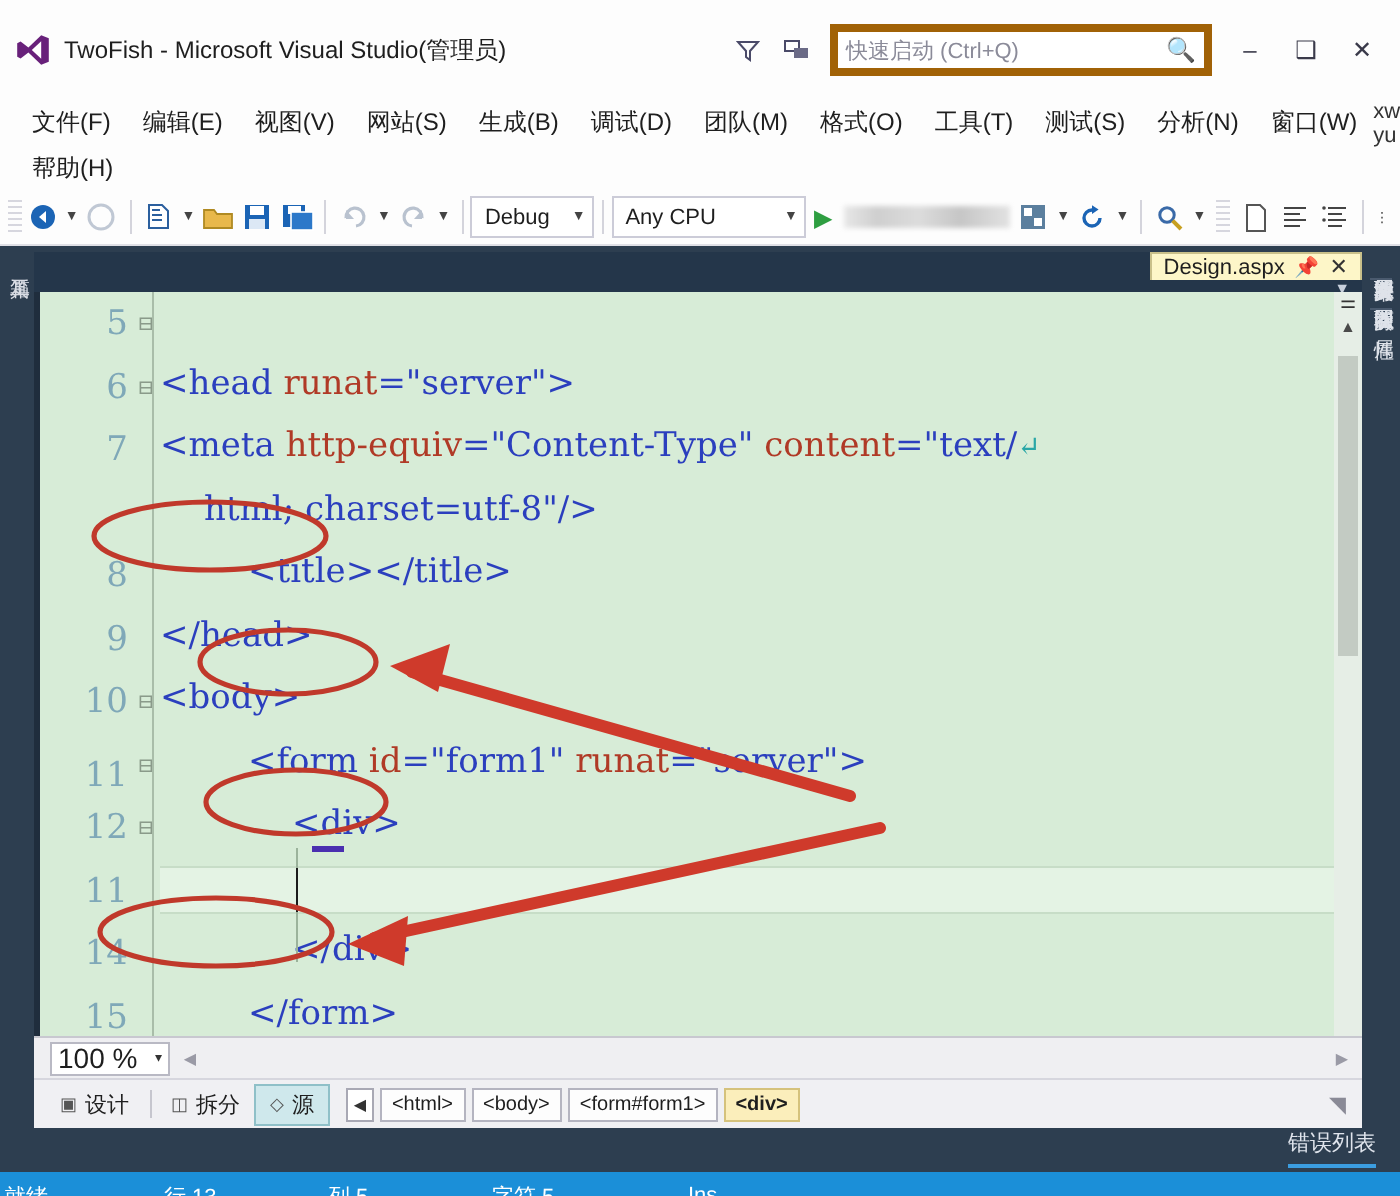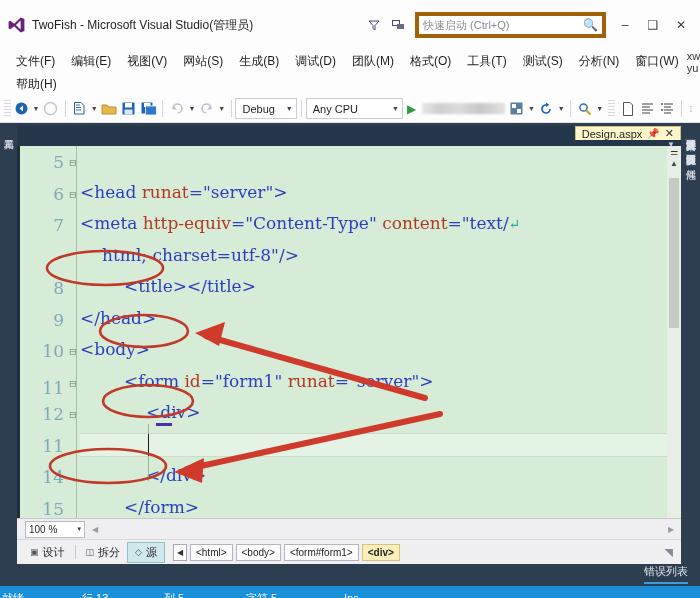--- a/index.html
+++ b/index.html
@@ -104,21 +104,21 @@
         font-size:8px;color:#4a4a4a;}
   .vscroll .vs-thumb{position:absolute;left:2px;width:10px;background:#c3cbc3;}
   .vscroll .vs-split{position:absolute;top:0;left:1px;width:12px;height:11px;
         display:flex;align-items:center;justify-content:center;font-size:9px;color:#333;}
 
   
   .zoombar{height:20px;background:#efeff2;display:flex;align-items:center;
            border-top:1px solid #c8c8d0;}
   .zoomsel{height:15px;min-width:52px;background:#fff;border:1px solid #b9b9c4;
        display:flex;align-items:center;padding:0 3px;margin-left:8px;}
-  .zoomsel .zv{font-size:10px;color:#1e1e1e;flex:1;}
+  .zoomsel .zv{font-size:14px;color:#1e1e1e;flex:1;}
   .zoomsel .za{font-size:7px;color:#333;}
   .hscroll{flex:1;height:14px;margin:0 4px;background:#efeff2;display:flex;align-items:center;}
   .hs-l,.hs-r{font-size:8px;color:#9a9aa6;width:12px;text-align:center;}
   .hs-track{flex:1;height:11px;background:#efeff2;}
 
   .viewbar{height:24px;background:#f0f0f3;display:flex;align-items:center;
            border-top:1px solid #d6d6de;padding:0 6px;gap:0;}
   .vtab{display:flex;align-items:center;gap:4px;padding:2px 7px;font-size:11px;color:#1e1e1e;}
   .vtab.active{background:#cfe8ec;border:1px solid #8fc0c8;}
   .vtab .vt-ic{font-size:9px;color:#555;}

